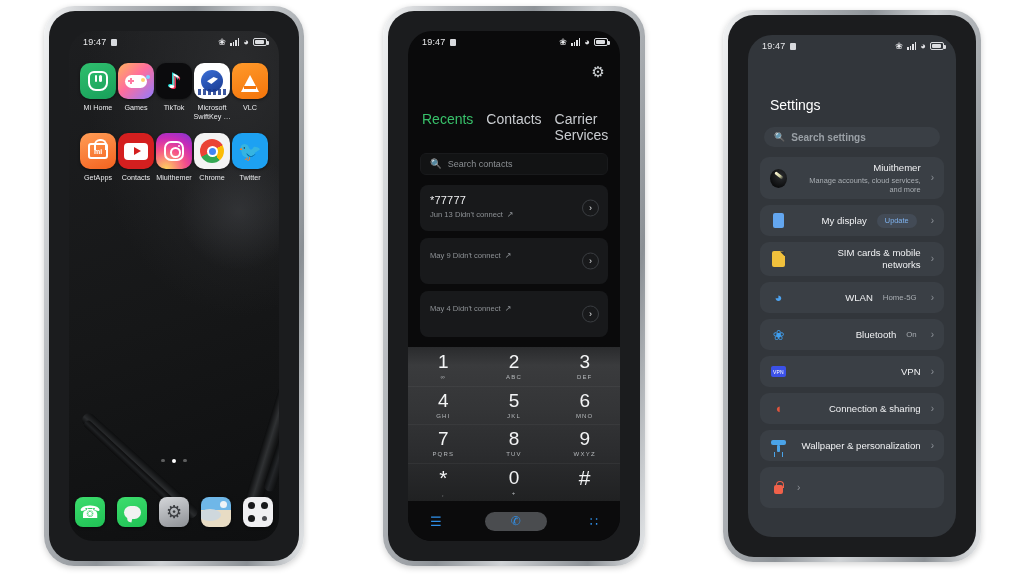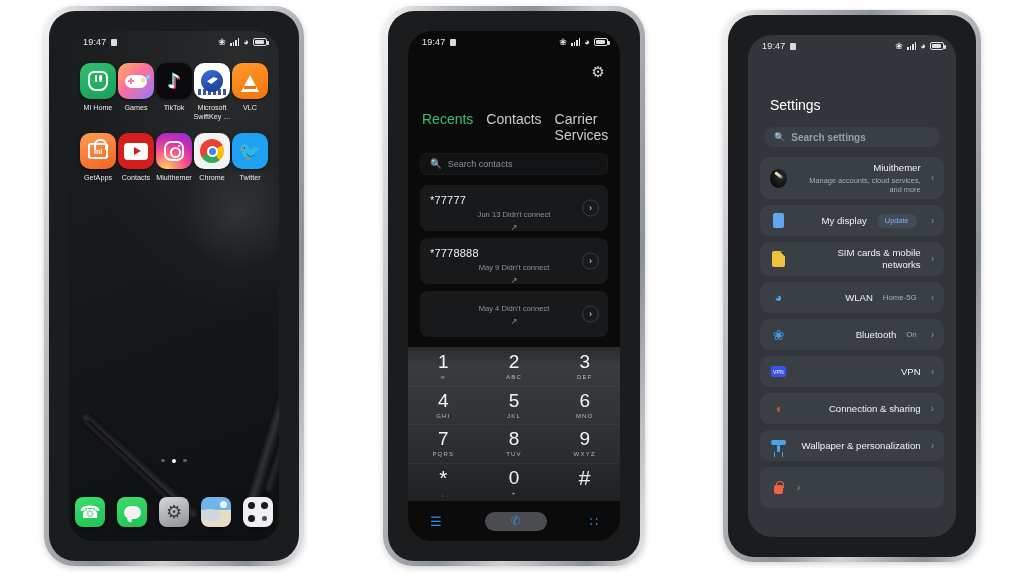--- a/index.html
+++ b/index.html
@@ -163,21 +163,21 @@
   .tab { font-size: 14px; color:#c9ccd0;margin-top:28px; }
   .tab.active { color:#38c06a; }
   .searchbar { margin: 2px 12px 6px; height: 22px; border-radius: 6px; background:#121314;
                display:flex; align-items:center; gap:6px; padding: 0 9px; border:1px solid #191a1c; }
   .searchbar .mag { color:#86898d; font-size:9.5px; line-height:1;}
   .searchbar .ph { color:#8c9094; font-size:9px; }
 
   .calls { position:relative; z-index:3; padding: 4px 12px 0; display:flex; flex-direction:column; gap:7px; }
   .call-card { background:#18191b; border-radius:8px; padding: 9px 10px 10px; position:relative; height:46px; }
   .call-num { font-size:11px; color:#f0f1f3; letter-spacing:.2px; }
-  .call-sub { font-size:7.6px; color:#8e9296; margin-top:4px; display:flex; align-items:center; gap:4px;flex-direction:column; }
+  .call-sub { font-size:7.6px; color:#8e9296; margin-top:4px; display:flex; align-items:center; gap:4px; }
   .call-sub .arr { color:#8e9296; font-size:8px; }
   .chev { position:absolute; right:9px; top:50%; transform:translateY(-50%);
           width:17px;height:17px;border-radius:50%;border:1px solid #3a3d41;
           display:flex;align-items:center;justify-content:center;color:#e7e9eb;font-size:9px;line-height:1;}
 
   .dialpad { position:absolute; left:0; right:0; bottom:40px; top:316px; z-index:3;
              background: linear-gradient(180deg,#2a2b2d 0%, #3a3b3d 12%, #343537 40%, #2b2c2e 70%, #202122 100%); }
   .dp-row { height:25%; display:flex; align-items:center; border-top:1px solid rgba(255,255,255,.045); }
   .dp-row:first-child { border-top:none; }
   .dp-key { flex:1; display:flex; flex-direction:column; align-items:center; justify-content:center; }
@@ -406,21 +406,20 @@
         <div class="calls">
           <div class="call-card">
             <div class="call-num">*77777</div>
             <div class="call-sub">
               <span>Jun 13 Didn't connect</span>
               <span class="arr">↗</span>
             </div>
             <div class="chev">›</div>
           </div>
           <div class="call-card">
-            <div class="call-num">*7778888</div>
             <div class="call-sub">
               <span>May 9 Didn't connect</span>
               <span class="arr">↗</span>
             </div>
             <div class="chev">›</div>
           </div>
           <div class="call-card">
             <div class="call-sub">
               <span>May 4 Didn't connect</span>
               <span class="arr">↗</span>

